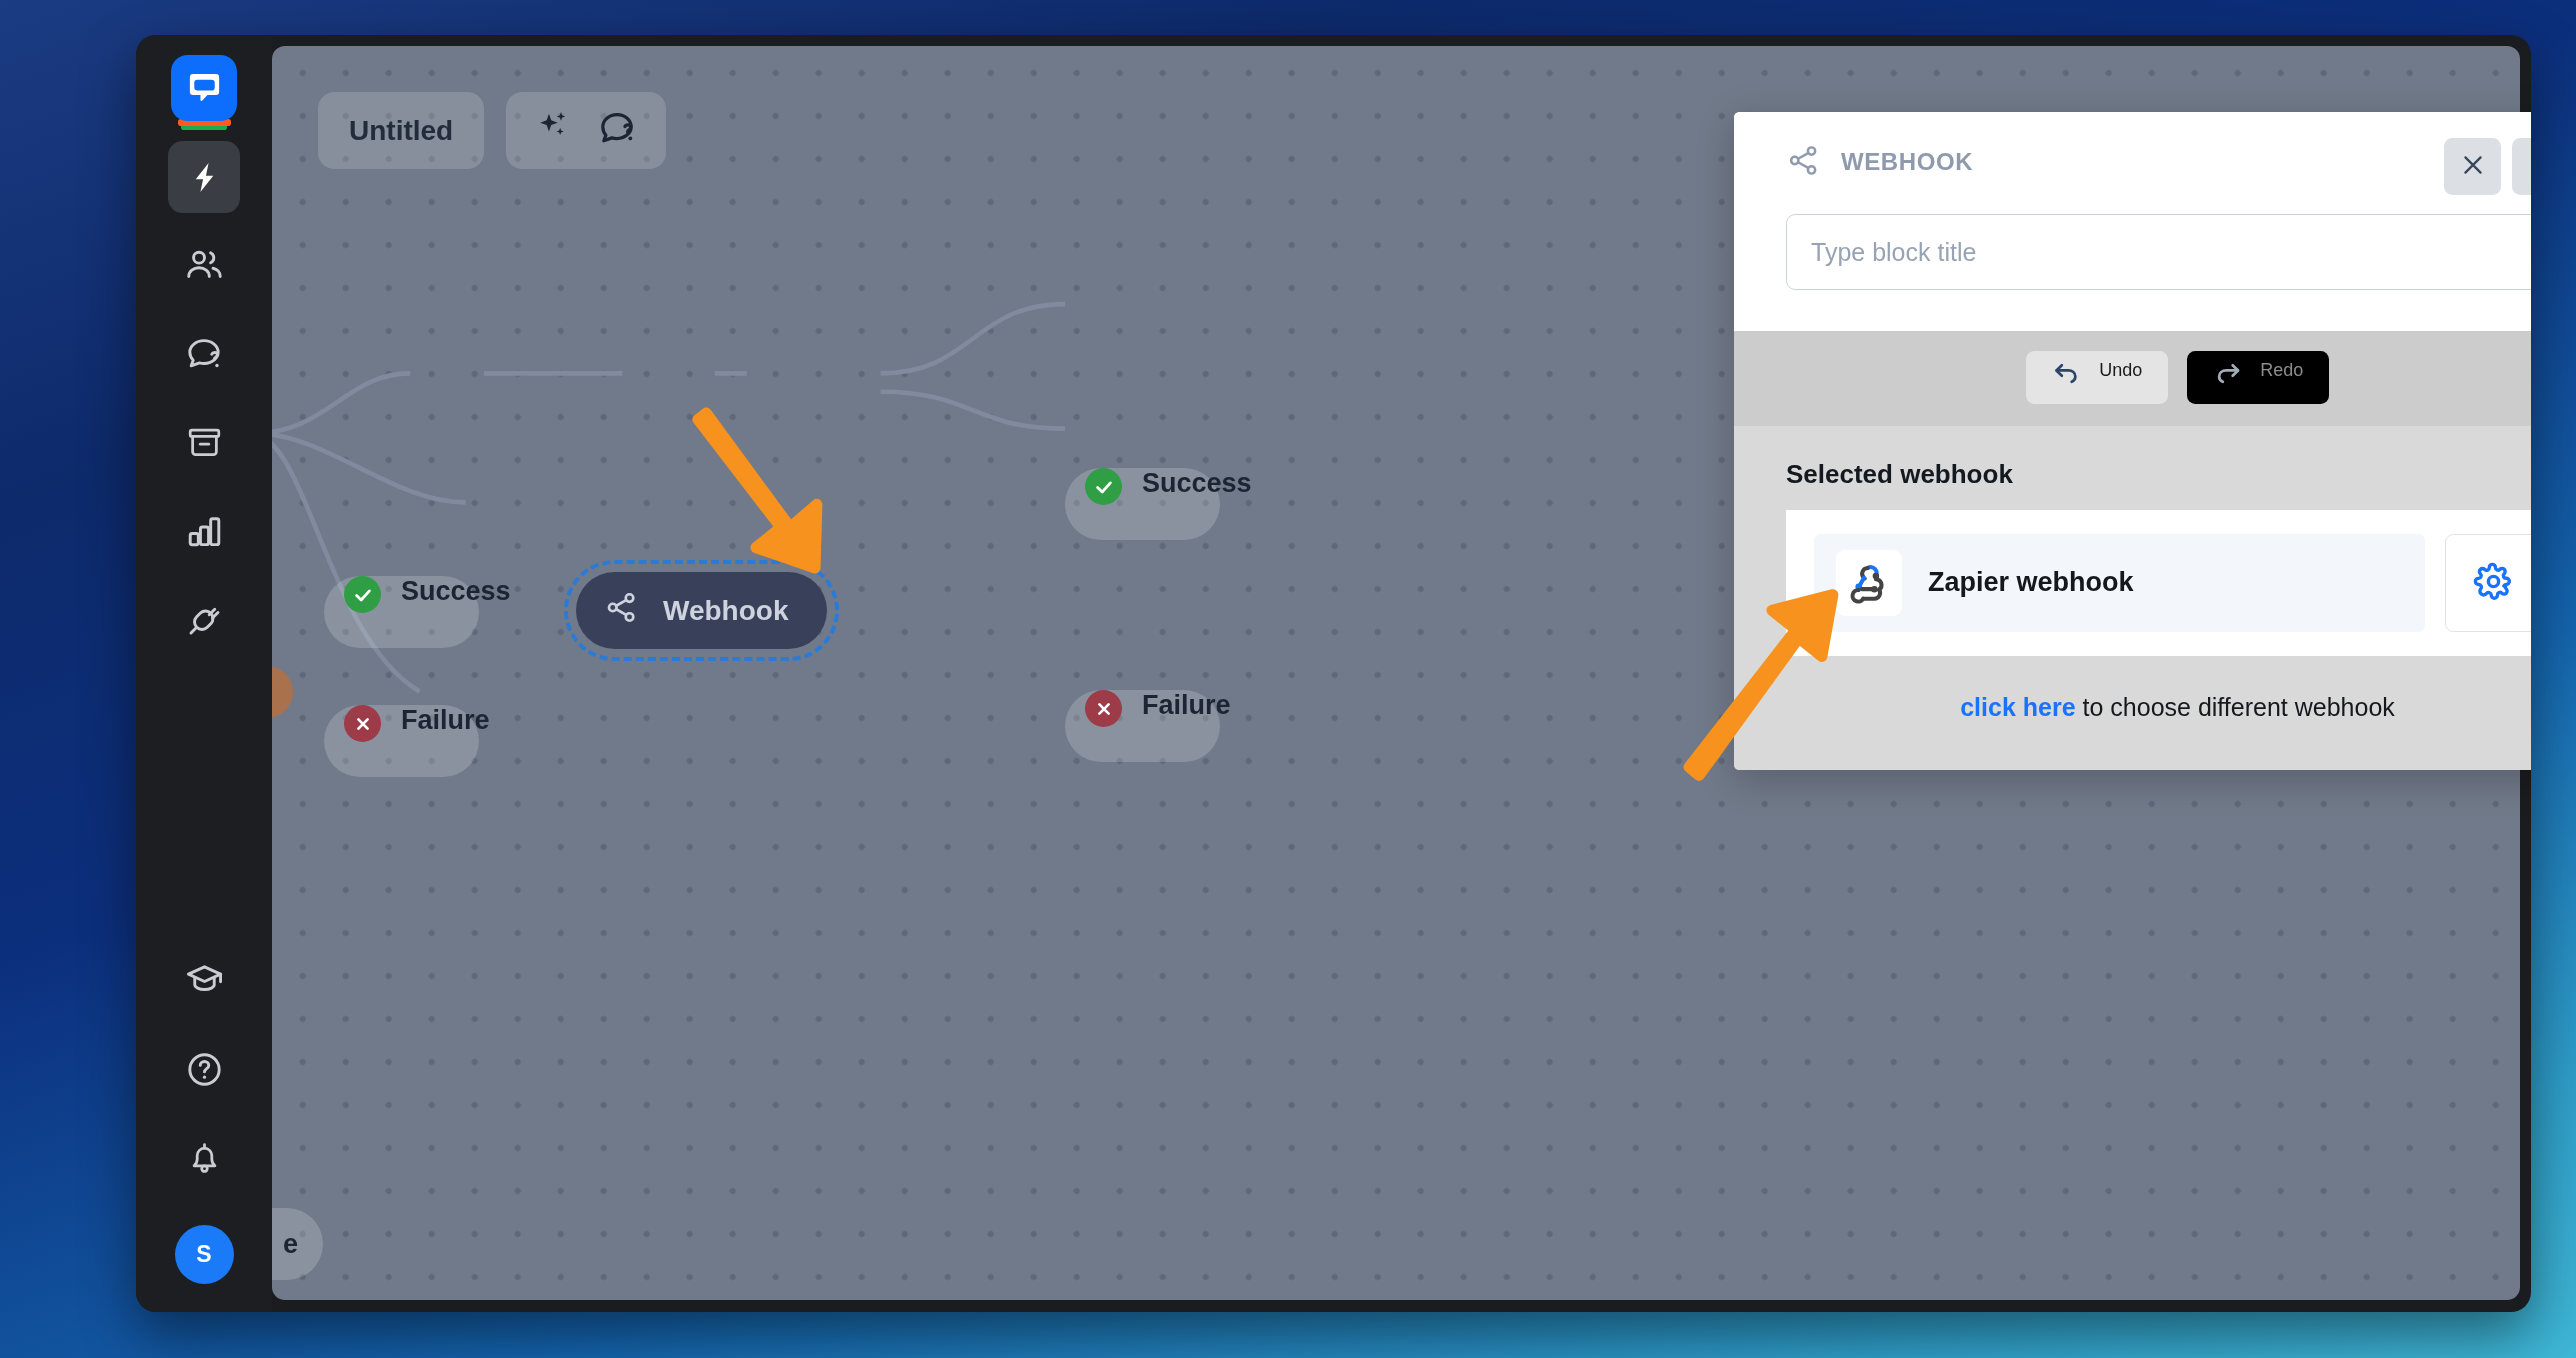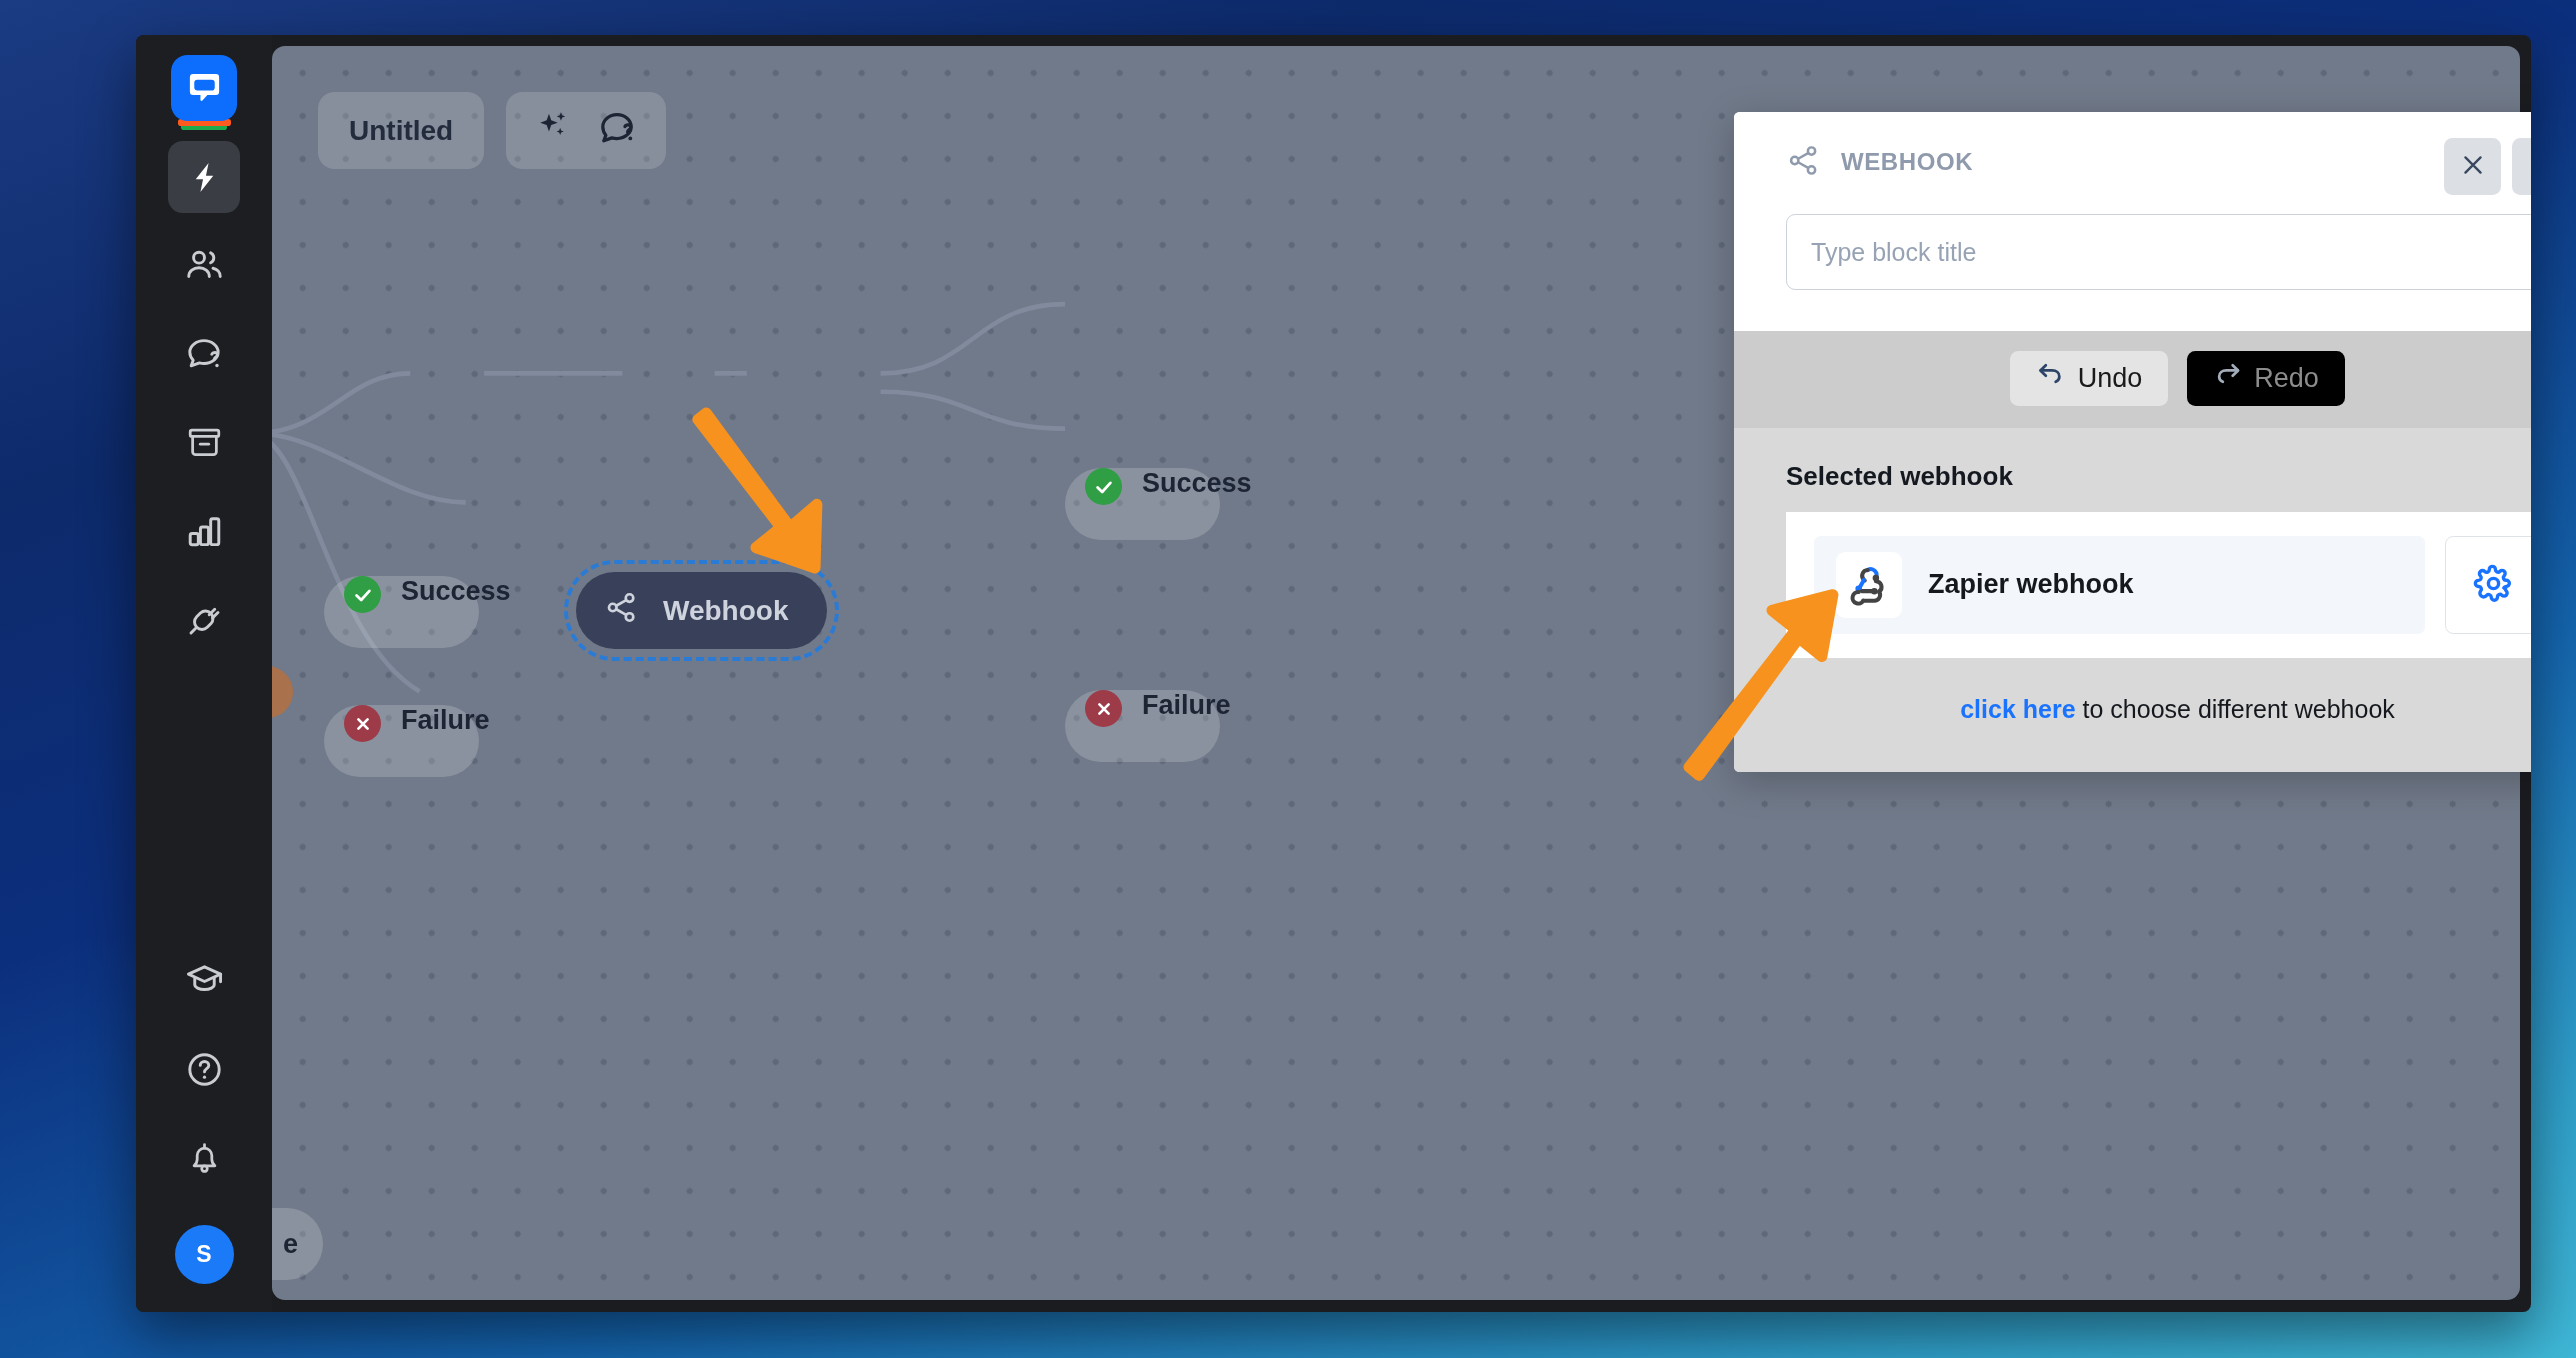--- a/index.html
+++ b/index.html
@@ -12,21 +12,21 @@
     background: linear-gradient(160deg, #1b3b82 0%, #0d2a6b 22%, #0c2f7d 42%, #1464ad 68%, #2f9ec9 88%, #3fb7d6 100%);
     position: relative;
   }
 
   
   #app-window {
     position: absolute;
     left: 136px; top: 35px;
     width: 2395px; height: 1277px;
     background: #1a1c20;
-    border-radius: 8px;
+    border-radius: 20px;
     box-shadow: 0 22px 55px rgba(0,0,0,.45);
     overflow: hidden;
     display: flex;
   }
   #sidebar-rail {
     position: absolute;
     left: 0; top: 0;
     width: 136px; height: 100%;
     background: #1c1e22;
     display: flex;
@@ -219,24 +219,24 @@
     outline: none;
   }
   #block-title-input::placeholder { color: #97a3b4; }
 
   .panel-undoredo {
     background: #cccccc;
     padding: 20px 0 22px 0;
     display:flex; justify-content:center; gap: 18.4px;
   }
   .ur-btn {
-    display:flex; align-items:center; gap: 12px;
+    display:flex; gap: 18px;
     padding: 9.2px 26px;
     border-radius: 8.3px;
-    font-size: 27px;
+    font-size: 18px;
     cursor: pointer;
     border: none;
     background: transparent;
     font-family: "Liberation Sans", sans-serif;
   }
   .ur-btn.enabled { background: #e4e4e4; color: #1a1a1a; }
   .ur-btn.disabled { background: #000000; color: #8c8c8c; cursor: default; }
 
   .panel-body { background: #d9d9d9; padding: 33px 52px 48px 52px; }
   .section-label {

